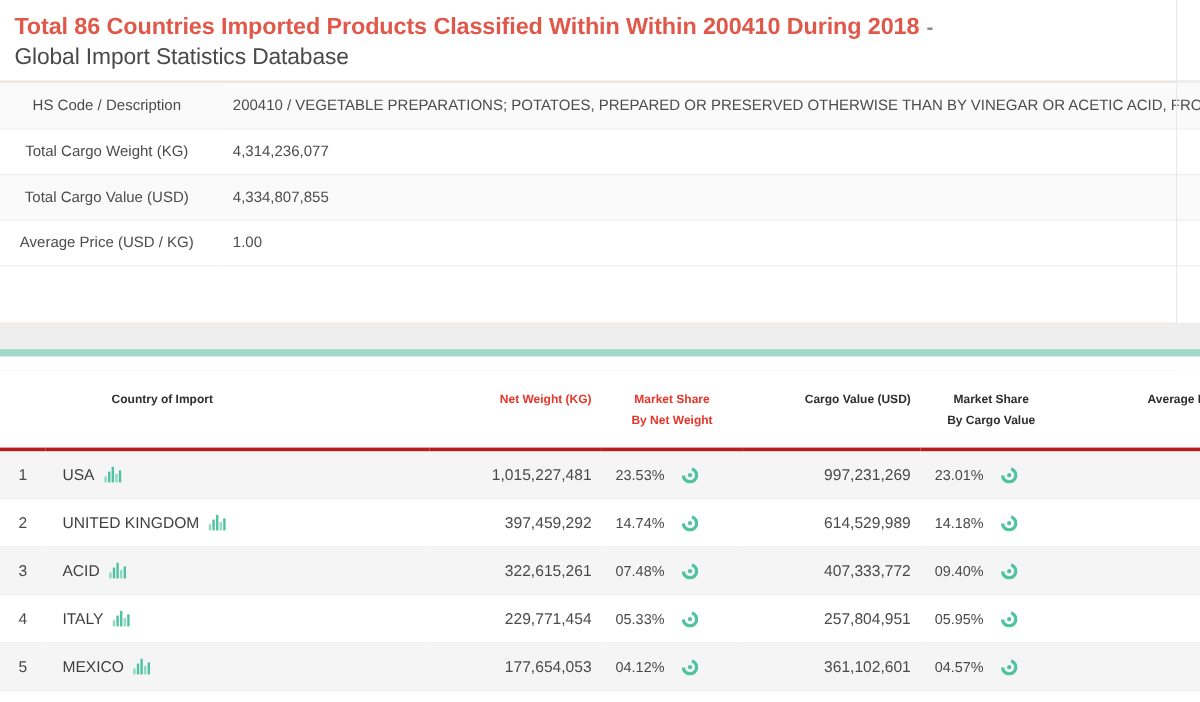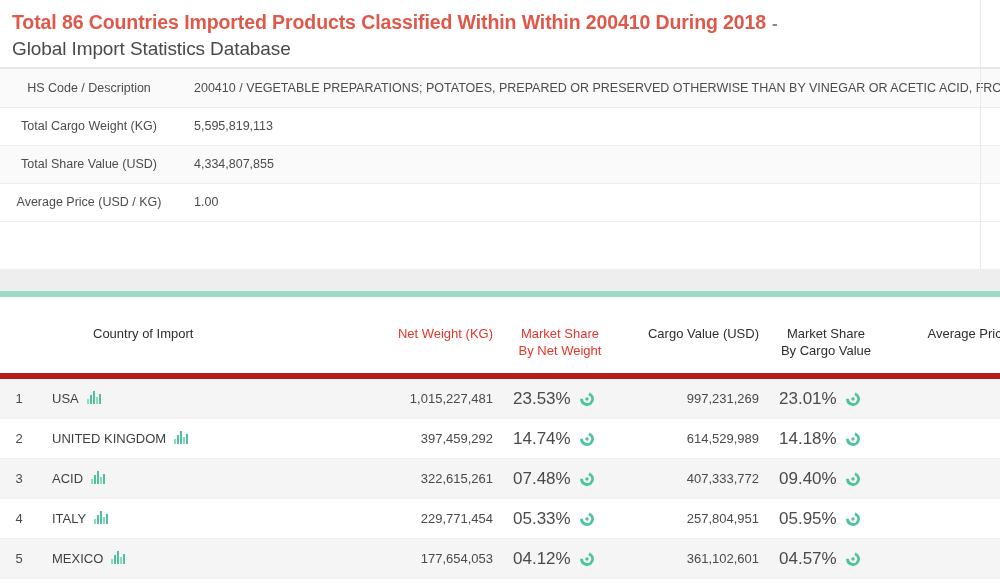--- a/index.html
+++ b/index.html
@@ -96,24 +96,24 @@
 
   
   .data-wrap{
     position:absolute;left:0;top:309px;width:1000px;height:276px;
     background:#ffffff;overflow:hidden;
   }
   table.data{
     width:1000px;border-collapse:collapse;table-layout:fixed;
   }
   table.data th{
-    font-size:13px;font-weight:normal;
+    font-size:10px;font-weight:bold;
     vertical-align:top;
     padding:16px 0 14px 0;
-    border-bottom:6px solid #b91c1c;
+    border-bottom:3px solid #b91c1c;
     line-height:17px;
     white-space:nowrap;
   }
   table.data td{
     font-size:13px;
     padding:0;height:39px;
     vertical-align:middle;
     border-bottom:1px solid #f1f1f1;
     color:#4a4a4a;
     white-space:nowrap;
@@ -130,24 +130,24 @@
   .c-price{width:186px;text-align:right;padding-right:18px !important;}
 
   th.c-rank{text-align:center;}
   th.c-country{text-align:left;padding-left:55px !important;color:#2e2e2e;}
   th.c-netw{text-align:right;color:#e8352a;padding-right:8px !important;}
   th.c-msw{text-align:center;color:#e8352a;padding-left:0 !important;white-space:normal;width:118px;}
   th.c-cargo{text-align:right;color:#2e2e2e;padding-right:8px !important;}
   th.c-msc{text-align:center;color:#2e2e2e;padding-left:0 !important;white-space:normal;width:118px;}
   th.c-price{text-align:right;color:#2e2e2e;padding-right:18px !important;}
 
-  .country-cell{display:flex;gap:8px;}
+  .country-cell{display:flex;align-items:center;gap:8px;}
   .country-name{color:#3f3f3f;font-size:13px;}
   .pct-cell{display:flex;align-items:center;gap:9px;}
-  .pct-val{color:#4a4a4a;font-size:17px;min-width:46px;text-align:center;}
+  .pct-val{color:#4a4a4a;font-size:12px;min-width:46px;}
 
   
   .bar-icon{display:inline-block;width:15px;height:13px;position:relative;flex:0 0 auto;}
   .bar-icon i{position:absolute;bottom:0;width:2px;background:#4fc3a1;display:block;}
   .bar-icon i:nth-child(1){left:0px;height:5px;background:#8fd9c4;}
   .bar-icon i:nth-child(2){left:3px;height:9px;}
   .bar-icon i:nth-child(3){left:6px;height:13px;}
   .bar-icon i:nth-child(4){left:9px;height:7px;background:#8fd9c4;}
   .bar-icon i:nth-child(5){left:12px;height:10px;}
 
@@ -171,24 +171,24 @@
 
   <div class="info-wrap">
     <table class="info-table">
       <tbody>
         <tr class="alt">
           <td class="info-label">HS Code / Description</td>
           <td class="info-value">200410 / VEGETABLE PREPARATIONS; POTATOES, PREPARED OR PRESERVED OTHERWISE THAN BY VINEGAR OR ACETIC ACID, FROZEN</td>
         </tr>
         <tr>
           <td class="info-label">Total Cargo Weight (KG)</td>
-          <td class="info-value">5,595,819,113</td>
+          <td class="info-value">4,314,236,077</td>
         </tr>
         <tr class="alt">
-          <td class="info-label">Total Share Value (USD)</td>
+          <td class="info-label">Total Cargo Value (USD)</td>
           <td class="info-value">4,334,807,855</td>
         </tr>
         <tr>
           <td class="info-label">Average Price (USD / KG)</td>
           <td class="info-value">1.00</td>
         </tr>
         <tr>
           <td class="info-spacer"></td>
           <td class="info-spacer"></td>
         </tr>

